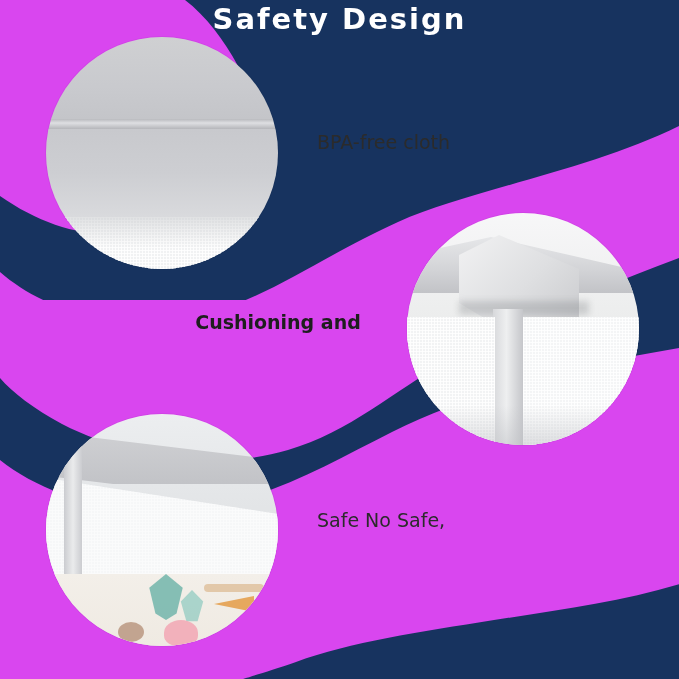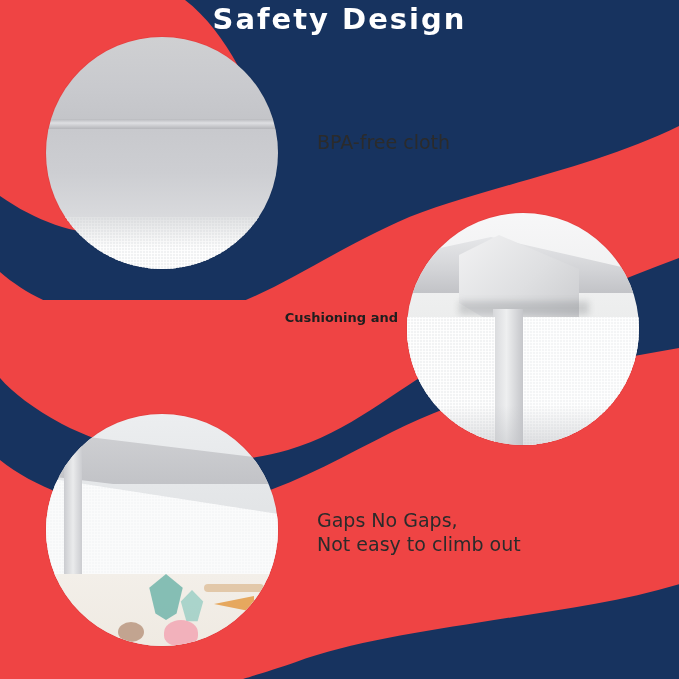--- a/index.html
+++ b/index.html
@@ -8,21 +8,21 @@
     background: #ffffff;
   }
   body {
     font-family: "Liberation Sans", sans-serif;
   }
   #poster {
     position: relative;
     width: 679px;
     height: 679px;
     overflow: hidden;
-    background: #ef4444;
+    background: #d946ef;
   }
 
   
   .ribbon {
     position: absolute;
     pointer-events: none;
   }
   .ribbon svg { display: block; }
 
   
@@ -74,24 +74,24 @@
     font-family: "DejaVu Sans", sans-serif;
     z-index: 35;
     line-height: 1.28;
   }
   #caption-bpa {
     left: 317px; top: 130px;
     font-size: 19px;
   }
   #caption-cushion {
     left: 158px; top: 310px;
-    font-size: 13px;
+    font-size: 19px;
     font-weight: bold;
     color: #1e1e1e;
-    text-align: right;
+    text-align: center;
     width: 240px;
   }
   #caption-gaps {
     left: 317px; top: 508px;
     font-size: 19px;
   }
   .cap-line { display: block; white-space: pre; }
 </style>
 </head>
 <body>
@@ -175,17 +175,16 @@
 
   <div id="caption-bpa" class="caption">
     <span class="cap-line">BPA-free cloth</span>
   </div>
 
   <div id="caption-cushion" class="caption">
     <span class="cap-line">Cushioning and</span>
   </div>
 
   <div id="caption-gaps" class="caption">
-    <span class="cap-line">Gaps No Gaps,</span>
-    <span class="cap-line">Not easy to climb out</span>
+    <span class="cap-line">Safe No Safe,</span>
   </div>
 
 </div>
 
 </body></html>

